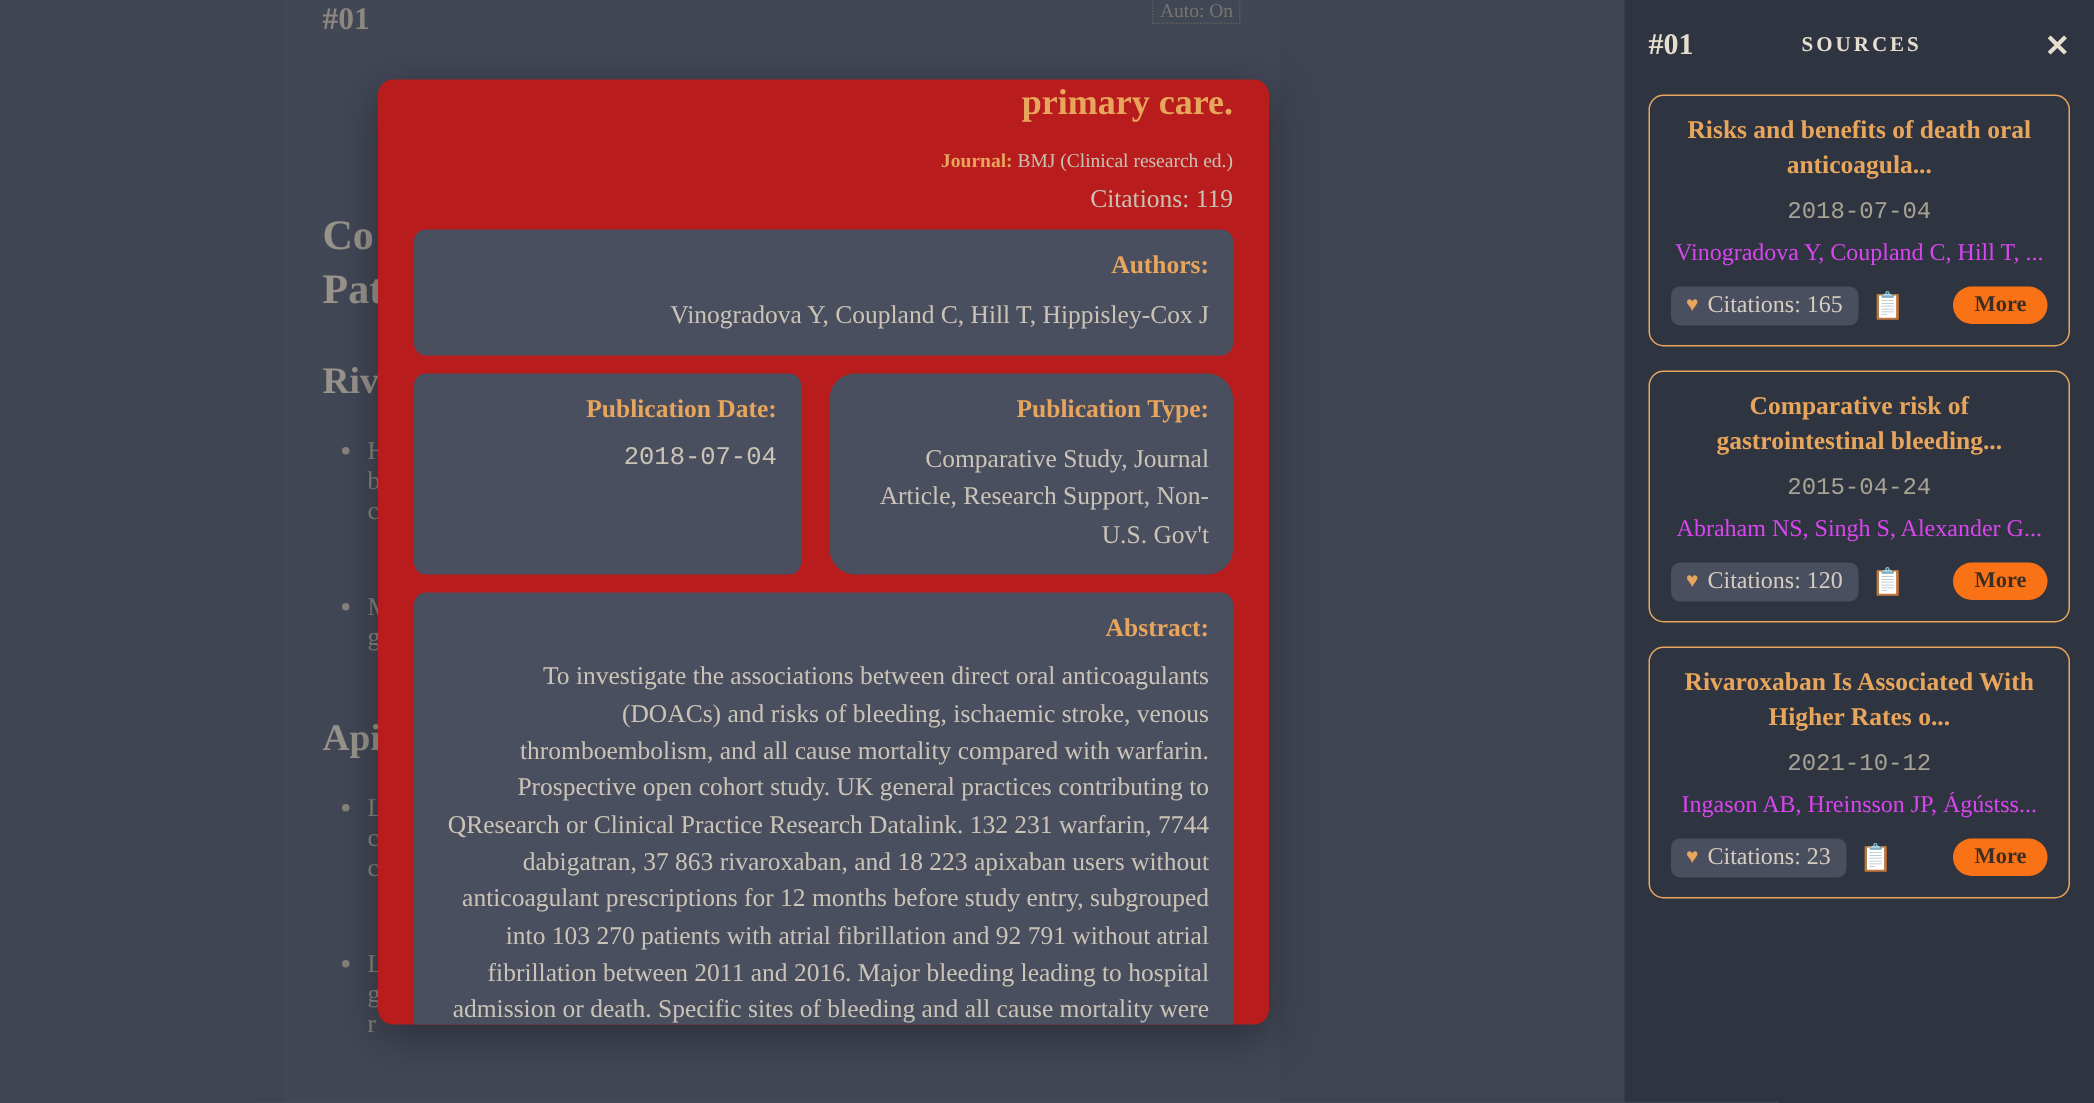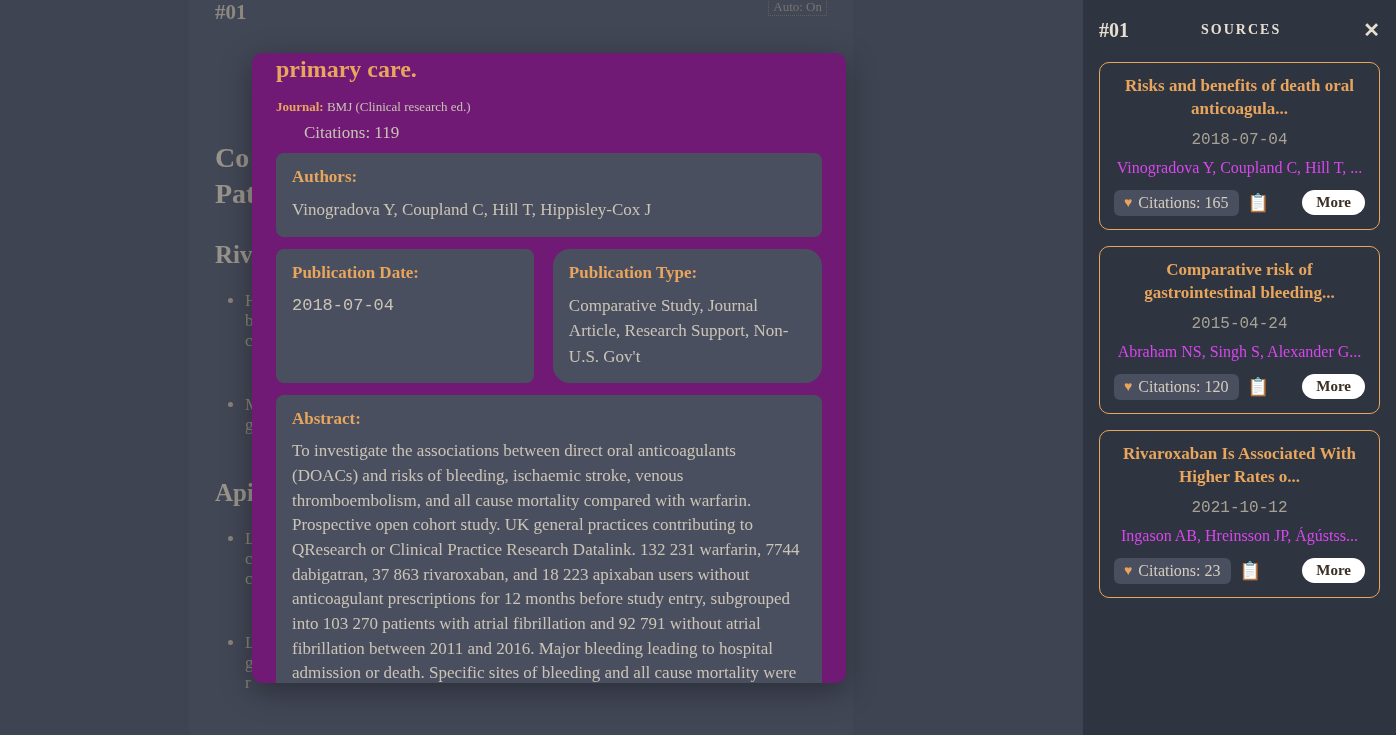--- a/index.html
+++ b/index.html
@@ -61,25 +61,26 @@
   .doc-list { margin-top: 22px; margin-left: 30px; }
   .doc-item { color: #b0a998; font-size: 17px; margin-bottom: 44px; }
 
   
   .modal {
     position: absolute;
     left: 252px;
     top: 53px;
     width: 594px;
     height: 630px;
-    background: #701a75;
+    background: #b91c1c;
     border-radius: 10px;
     padding: 0 24px 4px 24px;
     overflow: hidden;
     box-shadow: 0 8px 30px rgba(0,0,0,.35);
+    text-align: right;
   }
   .modal-title {
     font-size: 24px;
     font-weight: bold;
     color: #e8a55c;
     line-height: 1.35;
     margin-bottom: 14px;
   }
   .meta-line { font-size: 13px; color: #c9c2b4; margin-bottom: 8px; }
   .meta-label { color: #e8a55c; font-weight: bold; }
@@ -176,21 +177,21 @@
     color: #d4cdbf;
     font-size: 16px;
   }
   .heart { color: #e8a55c; font-size: 14px; }
   .clip {
     width: 24px; height: 28px;
     display:flex; align-items:center; justify-content:center;
     color:#cfc9bb; font-size:18px;
   }
   .more-btn {
-    background: #ffffff;
+    background: #f97316;
     color: #3a2f22;
     border: none;
     border-radius: 14px;
     padding: 4px 14px;
     font-size: 15px;
     font-weight: bold;
     font-family: inherit;
     cursor: pointer;
     margin-left: auto;
   }

